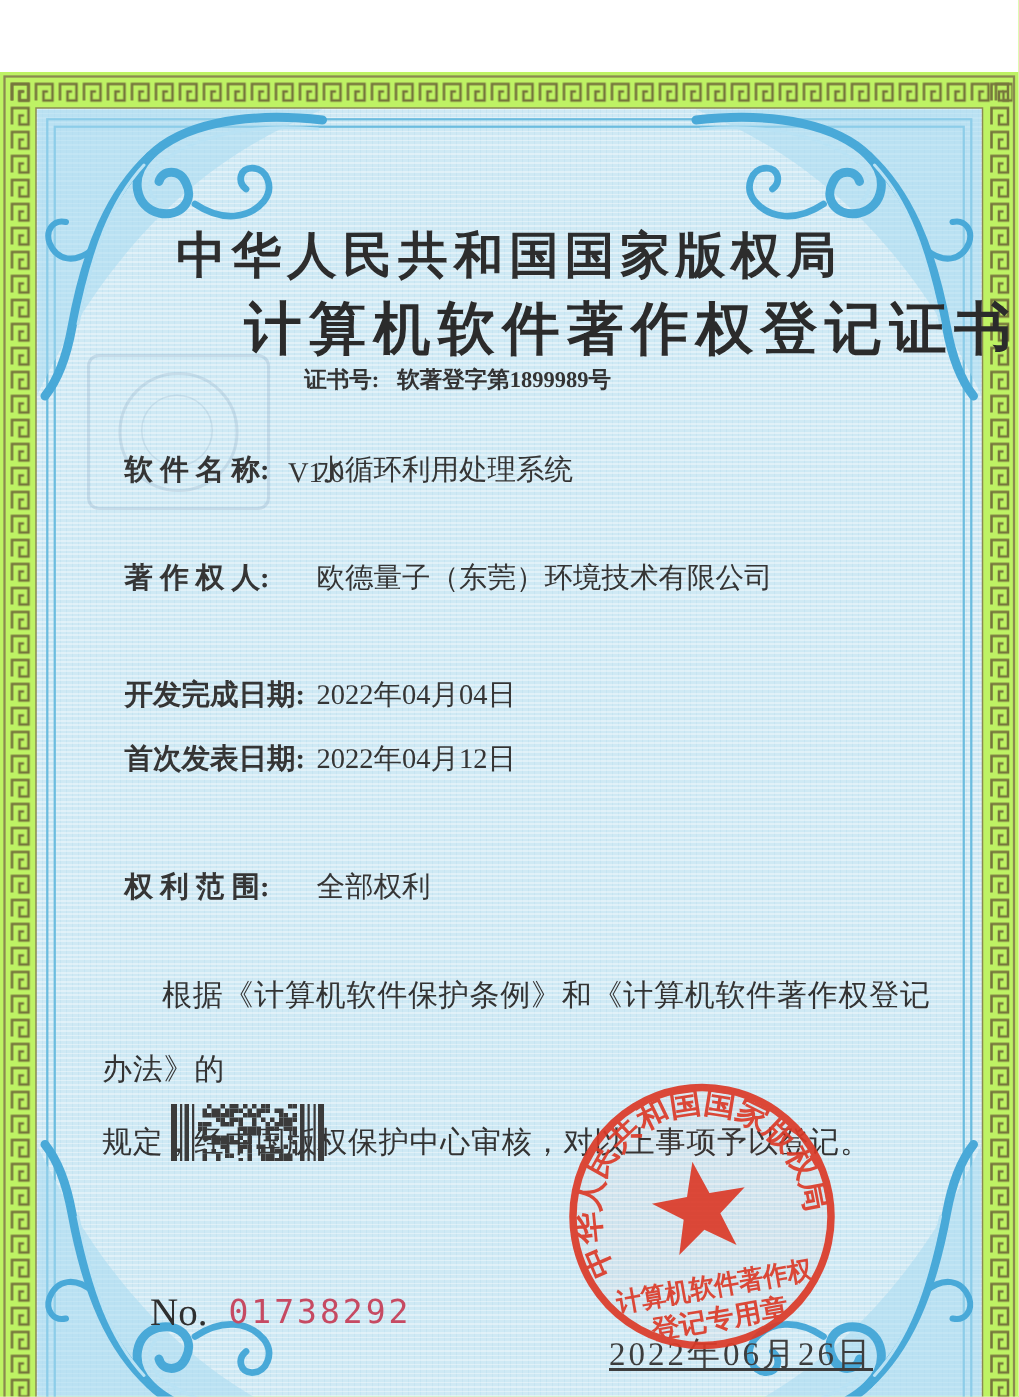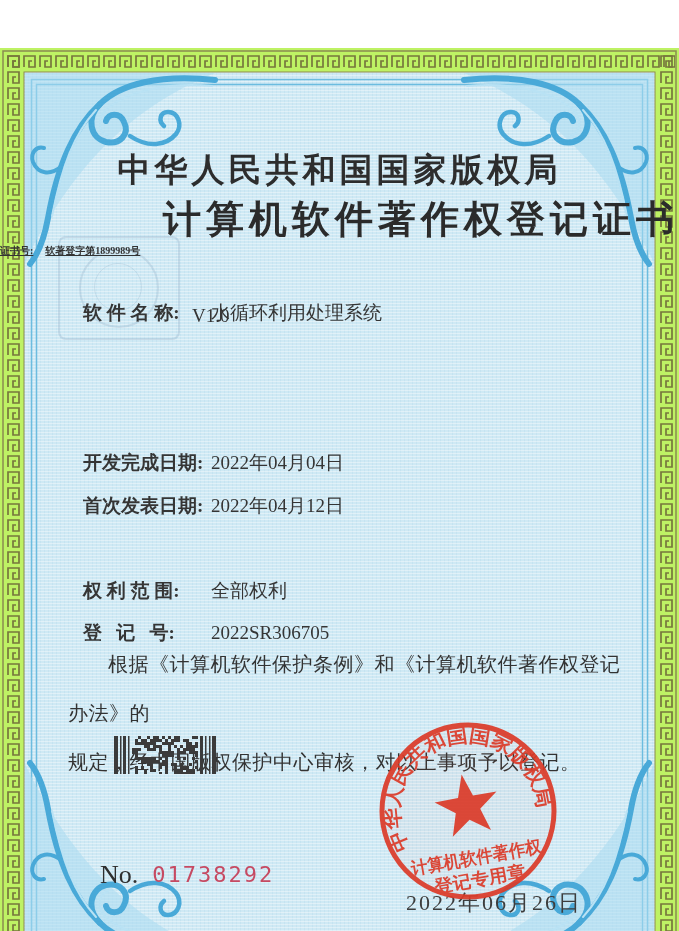--- a/index.html
+++ b/index.html
@@ -10,35 +10,35 @@
     background:
       repeating-linear-gradient(0deg, rgba(255,255,255,0.38) 0 1px, rgba(0,0,0,0) 1px 3px),
       repeating-linear-gradient(90deg, rgba(110,180,215,0.10) 0 1px, rgba(0,0,0,0) 1px 4px),
       linear-gradient(#cfe9f4,#cfe9f4);
   }
   .overlay{position:absolute;left:0;top:0;pointer-events:none;}
   .authority{position:absolute;left:0;top:100px;width:100%;text-align:center;
     font-size:33px;font-weight:bold;color:#2d2d2d;letter-spacing:4px;margin:0;}
   .cert-title{position:absolute;left:0;top:146px;width:100%;text-align:right;
     font-size:38px;font-weight:bold;color:#2b2b2b;letter-spacing:5px;margin:0;}
-  .certno{position:absolute;left:0;top:196px;width:610px;text-align:left;
-    font-size:10px;font-weight:bold;color:#333;text-decoration:underline;}
+  .certno{position:absolute;left:0;top:196px;width:610px;text-align:center;
+    font-size:15px;font-weight:bold;color:#333;}
   .certno .lbl{margin-right:12px;}
   .row{position:absolute;left:64px;font-size:19px;color:#353535;white-space:pre;}
   .row .lab{display:inline-block;width:128px;font-weight:bold;}
   .row .val{font-weight:500;}
   .version-line{position:absolute;left:192px;font-size:19px;color:#353535;font-weight:500;}
   .statement{position:absolute;left:68px;top:592px;width:558px;font-size:20px;
     color:#333;line-height:49px;letter-spacing:0.5px;}
   .statement .l1{text-indent:2em;}
   .serial{position:absolute;left:100px;top:812px;font-size:26px;color:#2f2f2f;}
   .serial .num{font-family:"DejaVu Sans Mono",monospace;font-size:22px;
     letter-spacing:2px;color:#c64a62;margin-left:14px;vertical-align:1px;}
   .issue-date{position:absolute;left:406px;top:840px;font-size:22px;
-    letter-spacing:2px;color:#3d3d3d;font-weight:500;}
+    letter-spacing:2px;color:#3d3d3d;font-weight:500;text-decoration:underline;}
   .seal-svg{position:absolute;left:358px;top:653px;width:220px;height:220px;
     transform:rotate(-10deg);opacity:0.92;overflow:visible;}
   .barcode{position:absolute;left:114px;top:688px;}
   .watermark{position:absolute;left:58px;top:188px;width:118px;height:100px;
     border:2px solid rgba(140,170,195,0.30);border-radius:8px;}
   .watermark::after{content:"";position:absolute;left:19px;top:10px;width:76px;height:76px;
     border:2px solid rgba(140,170,195,0.28);border-radius:50%;}
   .watermark::before{content:"";position:absolute;left:34px;top:25px;width:46px;height:46px;
     border:1px solid rgba(140,170,195,0.25);border-radius:50%;}
 </style>
@@ -97,37 +97,37 @@
 
   <div class="certno">
     <span class="lbl">证书号:</span><span>软著登字第1899989号</span>
   </div>
 
   <div class="row" style="top:230px">
     <span class="lab">软 件 名 称:</span><span class="val">水循环利用处理系统</span>
   </div>
   <div class="version-line" style="top:257px">V1.0</div>
 
+  <div class="row" style="top:302px">
+    <span class="lab">著 作 权 人:</span><span class="val">欧德量子（东莞）环境技术有限公司</span>
+  </div>
 
   <div class="row" style="top:380px">
     <span class="lab">开发完成日期:</span><span class="val">2022年04月04日</span>
   </div>
 
   <div class="row" style="top:423px">
     <span class="lab">首次发表日期:</span><span class="val">2022年04月12日</span>
   </div>
 
 
   <div class="row" style="top:508px">
     <span class="lab">权 利 范 围:</span><span class="val">全部权利</span>
   </div>
 
-  <div class="row" style="top:550px">
-    <span class="lab">登   记   号:</span><span class="val">2022SR306705</span>
-  </div>
 
   <div class="statement">
     <div class="l1">根据《计算机软件保护条例》和《计算机软件著作权登记办法》的</div>
     <div class="l2">规定，经中国版权保护中心审核，对以上事项予以登记。</div>
   </div>
 
   <svg class="barcode" width="102" height="38">
     <g id="bc-bars" fill="#3b3b3b">
         <rect x="0" y="0" width="4" height="38"></rect>
         <rect x="6" y="0" width="1.5" height="38"></rect>

